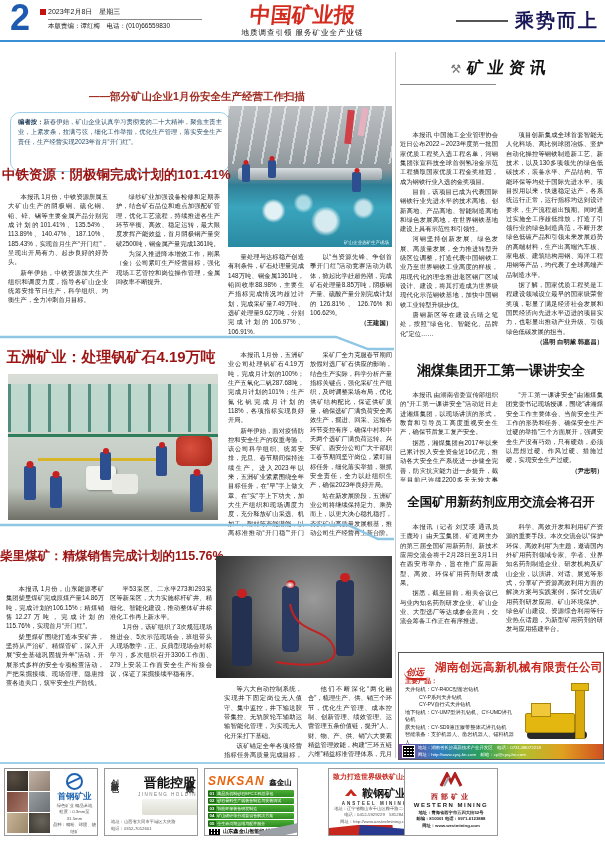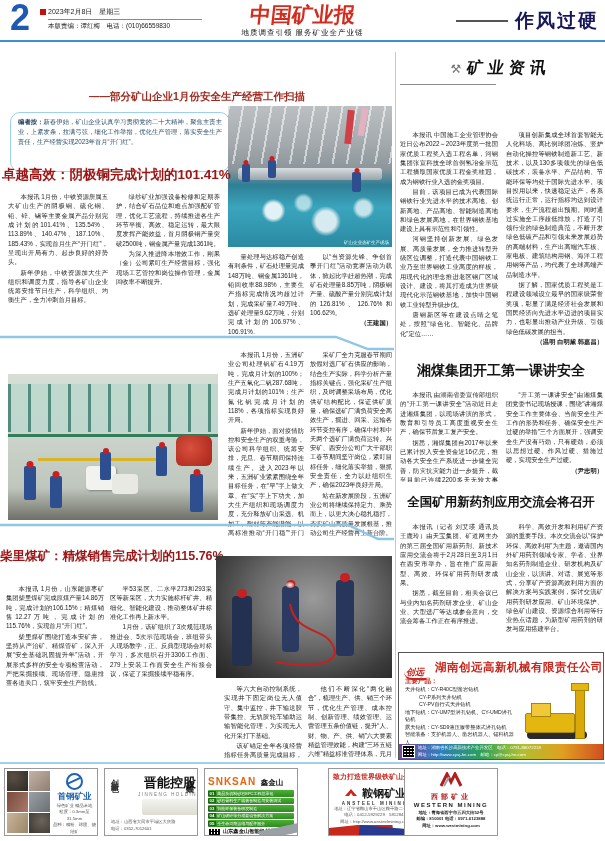--- a/index.html
+++ b/index.html
@@ -70,21 +70,21 @@
 <div class="page">
 
   <div class="abs pagenum">2</div>
   <div class="abs red-dot"></div>
   <div class="abs dateline">2023年2月8日　星期三</div>
   <div class="abs edline">本版责编：谭红梅　电话：(010)66559830</div>
   <div class="abs masthead">中国矿业报</div>
   <div class="abs masthead-sub">地质调查引领 服务矿业全产业链</div>
   <div class="abs section-wrap">
     <span class="section-dash"></span>
-    <span class="section-title">作风过硬</span>
+    <span class="section-title">乘势而上</span>
   </div>
   <div class="abs hdr-rule"></div>
   <div class="abs vrule"></div>
 
   <div class="abs lead-subhead">——部分矿山企业1月份安全生产经营工作扫描</div>
   <div class="abs note-box">
     <b>编者按：</b><span>新春伊始，矿山企业认真学习贯彻党的二十大精神，聚焦主责主业，上紧发条，拉满弓弦，细化工作举措，优化生产管理，落实安全生产责任，生产经营实现2023年首月“开门红”。</span>
   </div>
 
   <div class="abs photo" style="left:228px;top:106px;width:164px;height:141px;background:linear-gradient(180deg,#bcc0c3 0%,#a2a8ac 28%,#8b959a 45%,#2f7f96 56%,#3aa5bd 72%,#2a8aa2 100%);">
@@ -98,41 +98,42 @@
       </div>
     <div class="worker" style="left:40px;top:54px;width:8px;height:18px;">
         <i></i>
       </div>
     <div class="worker" style="left:124px;top:66px;width:9px;height:20px;">
         <i></i>
       </div>
     <div class="ph-cap">矿山企业选矿生产现场</div>
   </div>
 
-  <div class="abs art-head" style="left:2px;top:166px;width:220px;font-size:13.5px;">卓越高效：阴极铜完成计划的101.41%</div>
+  <div class="abs art-head" style="left:2px;top:166px;width:220px;font-size:13.5px;">中铁资源：阴极铜完成计划的101.41%</div>
   <div class="abs col" id="a1c1" style="left:8px;top:192px;width:100px;height:142px;">
     <p>本报讯 1月份，中铁资源所属五大矿山生产的阴极铜、硫化铜、铅、锌、锡等主要金属产品分别完成计划的101.41%、135.54%、113.89%、140.47%、187.10%、185.43%，实现首月生产“开门红”，呈现出开局有力、起步良好的好势头。</p>
     <p>新年伊始，中铁资源加大生产组织和调度力度，指导各矿山企业统筹安排节日生产，科学组织、均衡生产，全力冲刺首月目标。</p>
   </div>
   <div class="abs col" style="left:116px;top:192px;width:104px;height:142px;">
     <p>绿纱矿业加强设备检修和定期养护，结合矿石品位和难点加强配矿管理，优化工艺流程，持续推进各生产环节平衡、高效、稳定运转，最大限度发挥产能效益，首月阴极铜产量突破2500吨，铜金属产量完成1361吨。</p>
     <p>为深入推进降本增效工作，刚果（金）公司紧盯生产经营目标，强化现场工艺管控和岗位操作管理，金属回收率不断提升。</p>
   </div>
   <div class="abs col" style="left:228px;top:252px;width:76px;height:82px;">
     <p>量处理与达标稳产创造有利条件，矿石处理量完成148万吨、铜金属1361吨，铅回收率88.98%，主要生产指标完成情况均超过计划，完成采矿量7.49万吨、选矿处理量9.62万吨，分别完成计划的106.97%、106.91%。</p>
   </div>
   <div class="abs col" style="left:310px;top:252px;width:82px;height:82px;">
     <p>以“当资源先锋、争创首季开门红”活动竞赛活动为载体，掀起比学赶超热潮，完成矿石处理量8.85万吨，阴极铜产量、硫酸产量分别完成计划的126.81%、126.76%和106.62%。</p>
     <p class="byline">（王建国）</p>
   </div>
 
   <svg class="abs divider-svg" style="left:0;top:334px;" width="394" height="20" viewBox="0 0 394 20">
     <polyline points="0,3 336,3 368,15 394,15" fill="none" stroke="#8fc6e6" stroke-width="2.4"></polyline>
   </svg>
 
+  <div class="abs art-head" style="left:2px;top:348px;width:218px;font-size:15px;">五洲矿业：处理钒矿石4.19万吨</div>
 
   <div class="abs photo" style="left:8px;top:374px;width:210px;height:146px;background:linear-gradient(180deg,#d8ddd6 0%,#cfd6cf 35%,#bfc6bd 78%,#6f6f66 100%);">
     <div class="abs" style="left:0;top:10px;width:210px;height:48px;background:repeating-linear-gradient(90deg,#3d7f6f 0 3px,#bcd8ce 3px 20px);opacity:.85;"></div>
     <div class="abs" style="left:0;top:60px;width:210px;height:3px;background:#2e7d5b;"></div>
     <div class="abs" style="left:30px;top:84px;width:120px;height:2.5px;background:#d8b528;"></div>
     <div class="abs" style="left:78px;top:92px;width:30px;height:24px;background:#f2f2ee;border-radius:4px;box-shadow:1px 1px 2px rgba(0,0,0,.3);"></div>
     <div class="abs" style="left:104px;top:100px;width:26px;height:20px;background:#e9e9e4;border-radius:4px;"></div>
     <div class="abs" style="left:168px;top:62px;width:36px;height:30px;background:radial-gradient(circle at 40% 40%,#d8503e,#a82418);border-radius:6px;"></div>
     <div class="worker" style="left:16px;top:92px;width:12px;height:34px;">
         <i style="width:7px;height:7px;top:-5px;"></i>
@@ -299,21 +300,21 @@
       <div style="margin:2px auto;width:56px;height:16px;background:linear-gradient(180deg,#f3f3f0,#ddddd2);border-radius:2px;"></div>
     </div>
     <div class="abs" style="left:6px;bottom:3px;width:84px;">
       <div class="tiny">地址：山西省大同市平城区大庆路</div>
       <div class="tiny">电话：0352-7012601</div>
     </div>
   </div>
 
   <div class="abs ad" style="left:204px;padding:2px 3px;">
     <div>
-      <span style="font-size:10px;font-weight:900;color:#e8650f;letter-spacing:1px;">SNKSAN</span>
+      <span style="font-size:12px;font-weight:900;color:#e8650f;letter-spacing:1px;font-style:italic;">SNKSAN</span>
       <span style="font-size:7.5px;font-weight:bold;color:#111;">鑫金山</span>
     </div>
     <div class="gbar">
         <span class="n">01</span>
         <span class="t">高品质机制砂石EPC工程总承包</span>
       </div>
     <div class="gbar">
         <span class="n">02</span>
         <span class="t">砂石骨料生产线装备制造与安装调试</span>
       </div>

